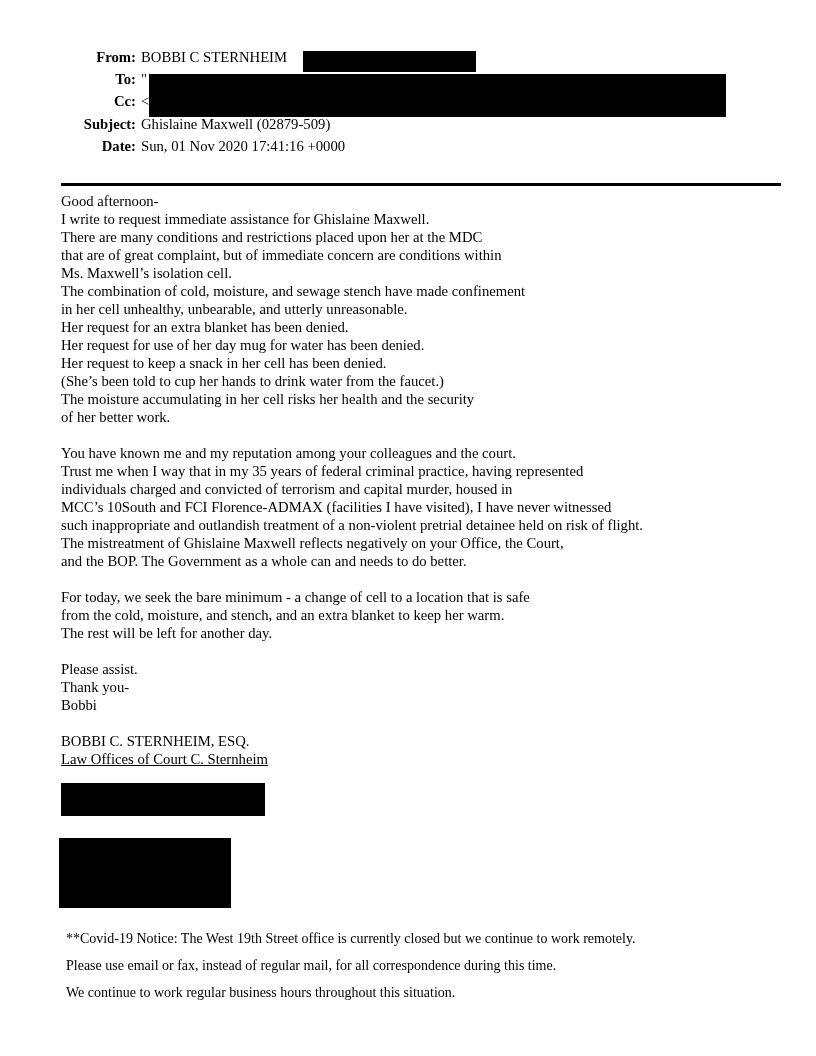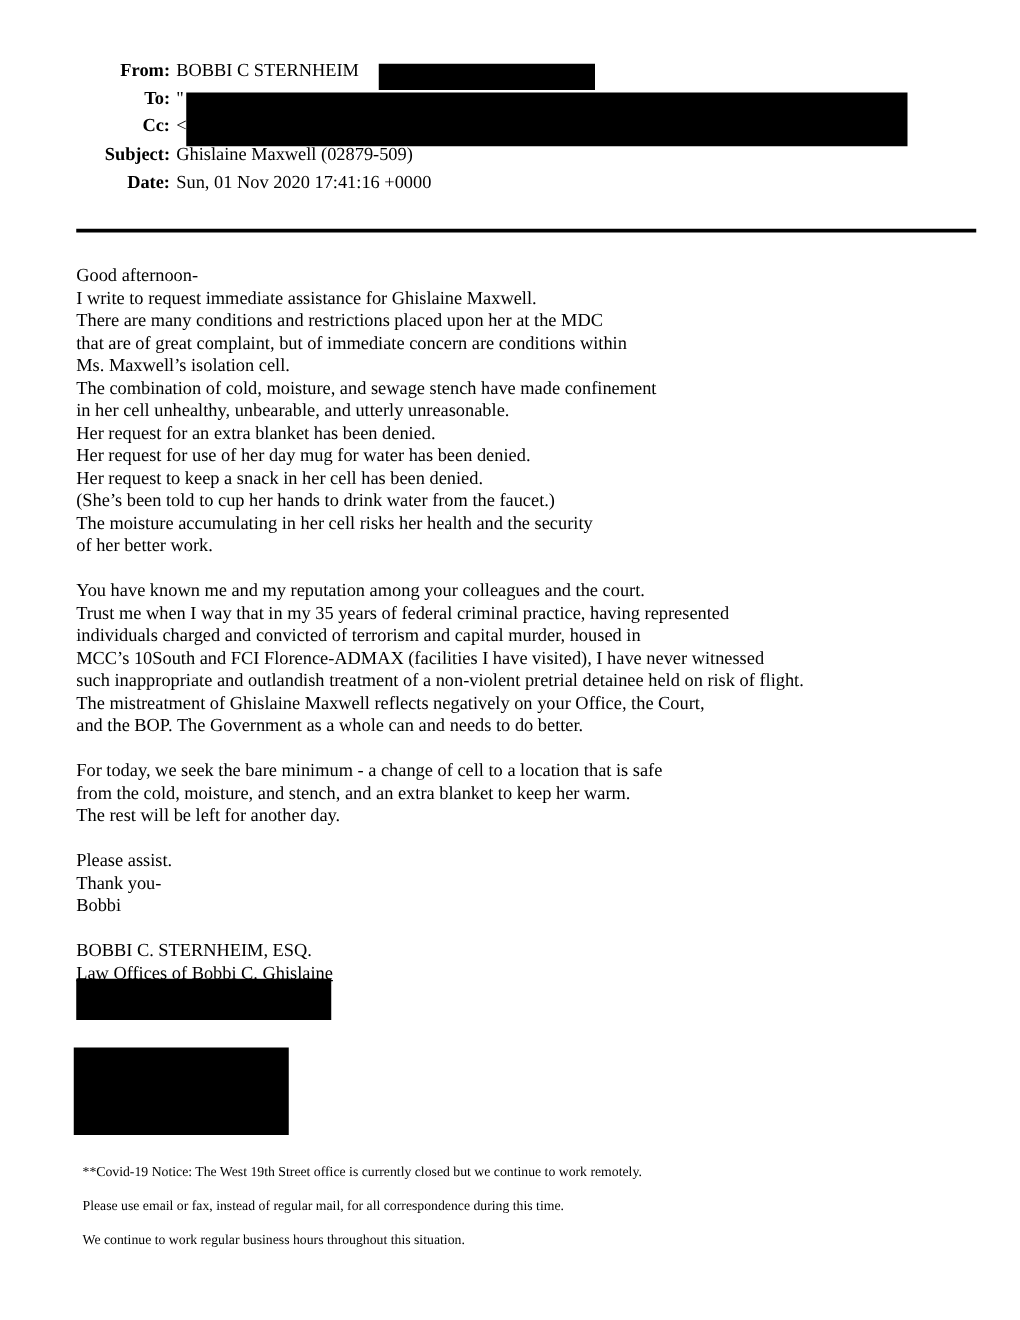--- a/index.html
+++ b/index.html
@@ -26,39 +26,39 @@
   .divider {
     position: absolute;
     left: 45px;
     top: 183px;
     width: 720px;
     height: 3px;
     background: #000000;
   }
   .email-body {
     position: absolute;
-    top: 212px;
+    top: 192px;
     left: 45px;
     font-size: 14.7px;
     line-height: 18px;
   }
   .paragraph { margin: 0 0 18px 0; }
   .body-line { white-space: nowrap; }
   .signature { margin: 0; }
   .sig-firm { text-decoration: underline; }
   .redaction { position: absolute; background: #000000; }
   .redaction-from    { left: 287px; top: 51px;  width: 173px; height: 21px; }
   .redaction-tocc    { left: 133px; top: 74px;  width: 577px; height: 43px; }
   .redaction-address { left: 45px;  top: 783px; width: 204px; height: 33px; }
   .redaction-block   { left: 43px;  top: 838px; width: 172px; height: 70px; }
   .footer {
     position: absolute;
     left: 50px;
     top: 925px;
-    font-size: 11px;
+    font-size: 14px;
     line-height: 27px;
   }
   .footer-line { white-space: nowrap; }
 </style>
 </head>
 <body>
 
 <div class="page">
 
   <div class="email-header">
@@ -121,21 +121,21 @@
           <div class="body-line">The rest will be left for another day.</div>
         </div>
         <div class="paragraph">
           <div class="body-line">Please assist.</div>
           <div class="body-line">Thank you-</div>
           <div class="body-line">Bobbi</div>
         </div>
       </div>
     <div class="signature">
       <div class="body-line">BOBBI C. STERNHEIM, ESQ.</div>
-      <div class="body-line sig-firm">Law Offices of Bobbi C. Ghislaine</div>
+      <div class="body-line sig-firm">Law Offices of Court C. Sternheim</div>
     </div>
   </div>
 
   <div class="redaction redaction-address" style="background: rgb(0, 0, 0);"></div>
   <div class="redaction redaction-block" style="background: rgb(0, 0, 0);"></div>
 
   <div class="footer" id="footer">
       <div class="footer-line">**Covid-19 Notice: The West 19th Street office is currently closed but we continue to work remotely.</div>
       <div class="footer-line">Please use email or fax, instead of regular mail, for all correspondence during this time.</div>
       <div class="footer-line">We continue to work regular business hours throughout this situation.</div>

